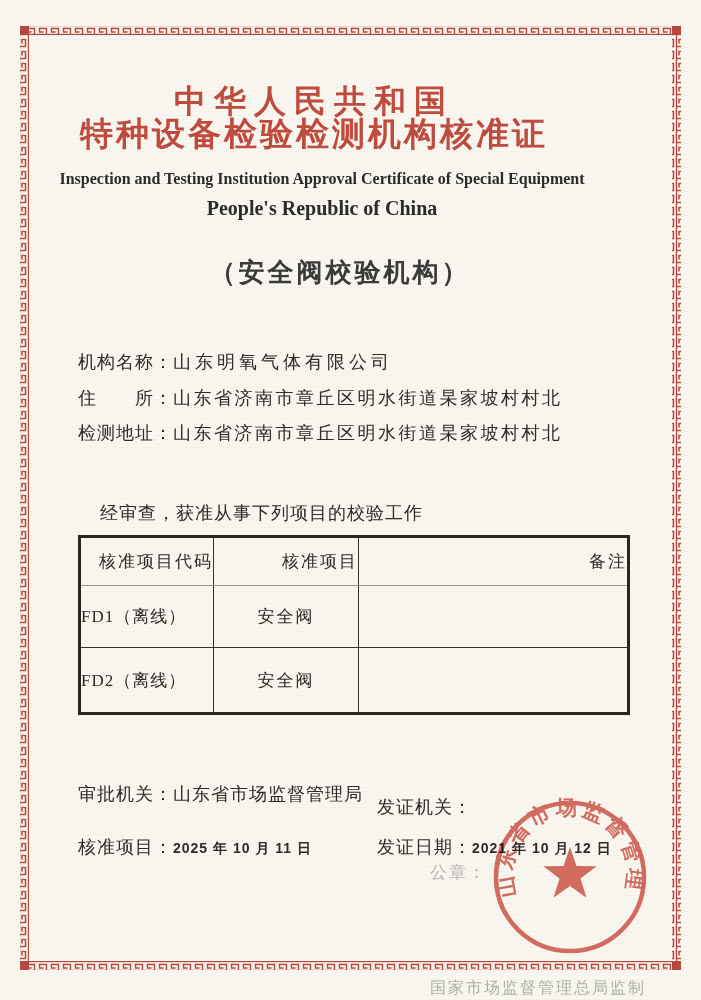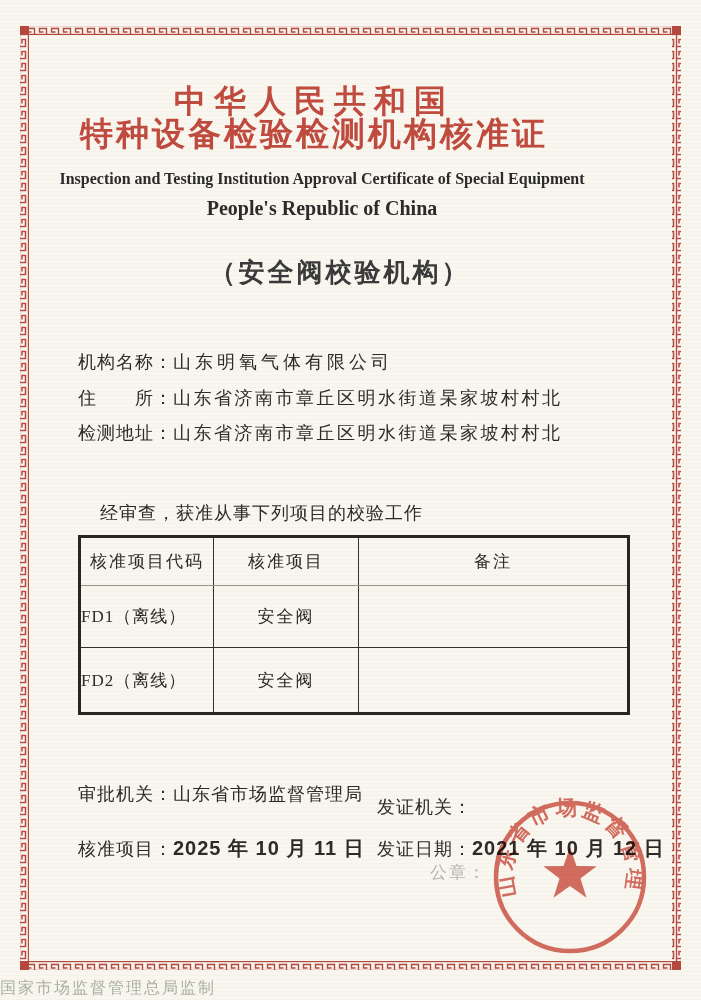--- a/index.html
+++ b/index.html
@@ -25,31 +25,31 @@
   .info-line{left:78px;font-size:18px;letter-spacing:1px;white-space:nowrap;}
   .info-line .val{letter-spacing:2.5px;}
   .org-line .val{letter-spacing:4px;}
   .intro{top:501px;left:100px;font-size:18px;letter-spacing:1px;}
   table.approval{
     position:absolute;left:78px;top:535px;width:549px;
     border-collapse:collapse;table-layout:fixed;
     font-size:17px;color:#2e2a26;
   }
   table.approval td{border:1.5px solid #35302a;padding:0;}
-  table.approval tr.hdr td{height:47px;text-align:center;letter-spacing:2px;border-bottom:1px solid #9b9186;}
+  table.approval tr.hdr td{height:47px;text-align:right;letter-spacing:2px;border-bottom:1px solid #9b9186;}
   table.approval tr.r1 td{height:61px;}
   table.approval tr.r2 td{height:64px;}
   table.approval{border:3px solid #2b2520;}
   td.code-cell{padding-left:16px;letter-spacing:1px;}
   td.item-cell{text-align:center;letter-spacing:2px;}
   .bot-line{font-size:18px;letter-spacing:1px;white-space:nowrap;}
-  .date-val{font-family:"Liberation Sans",sans-serif;font-weight:600;font-size:20px;letter-spacing:1px;}
+  .date-val{font-family:"Liberation Sans",sans-serif;font-weight:600;font-size:14px;letter-spacing:1px;}
   .seal-caption{top:861px;left:430px;font-size:17px;color:#b4b4ae;letter-spacing:2px;}
   .seal-wrap{left:488px;top:797px;width:164px;height:164px;opacity:0.85;mix-blend-mode:multiply;z-index:6;}
-  .page-footer{top:978px;left:0;width:646px;text-align:left;font-size:16px;color:#a8b1a0;letter-spacing:2px;}
+  .page-footer{top:978px;left:0;width:646px;text-align:right;font-size:16px;color:#a8b1a0;letter-spacing:2px;}
   .frame{position:absolute;left:0;top:0;z-index:2;pointer-events:none;}
 </style>
 </head>
 <body>
 
 <div class="page">
 
   <svg class="frame" width="701" height="1000" viewBox="0 0 701 1000" aria-hidden="true">
     <defs>
       <pattern id="mh" width="12" height="9" patternUnits="userSpaceOnUse">

